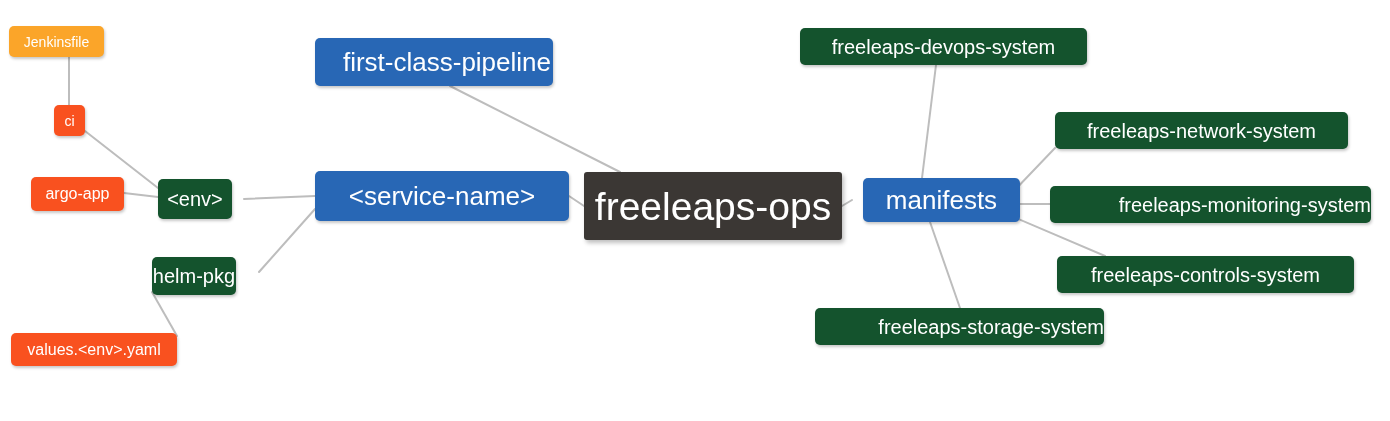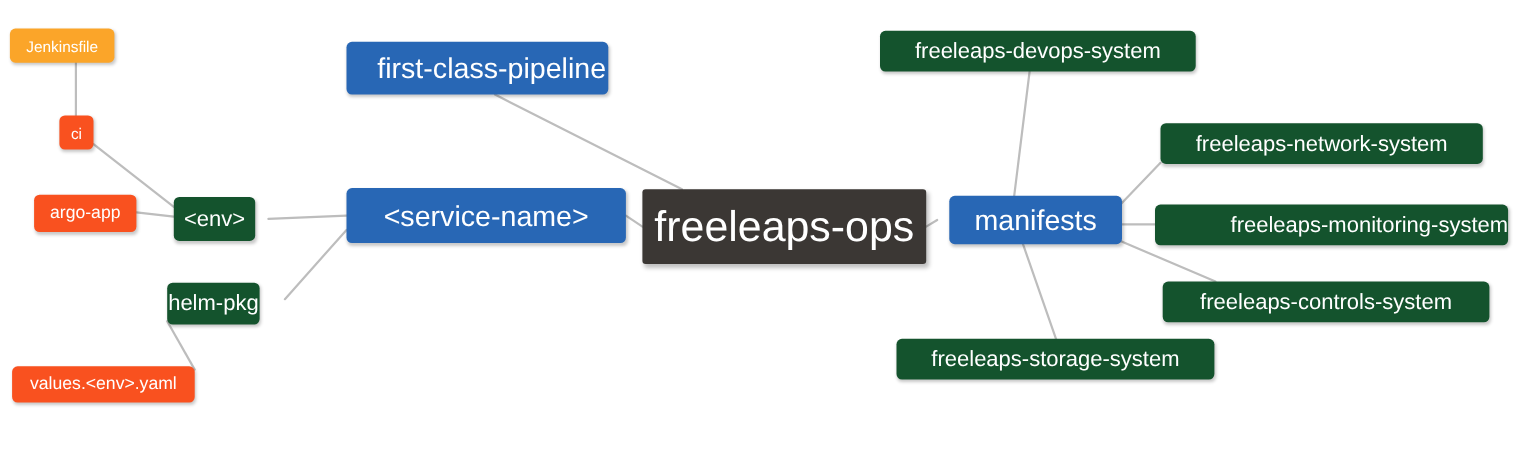--- a/index.html
+++ b/index.html
@@ -113,17 +113,17 @@
       </div>
       <div class="node green sz-md" style="left: 1055px; top: 112px; width: 293px; height: 37px; text-align: right;">
         <span>freeleaps-network-system</span>
       </div>
       <div class="node green sz-md" style="left: 1050px; top: 186px; width: 321px; height: 37px; justify-content: flex-end;">
         <span>freeleaps-monitoring-system</span>
       </div>
       <div class="node green sz-md" style="left: 1057px; top: 256px; width: 297px; height: 37px;">
         <span>freeleaps-controls-system</span>
       </div>
-      <div class="node green sz-md" style="left: 815px; top: 308px; width: 289px; height: 37px;">
+      <div class="node green sz-md" style="left: 815px; top: 308px; width: 289px; height: 37px; justify-content: flex-end;">
         <span>freeleaps-storage-system</span>
       </div>
     </div>
 </div>
 
 </body></html>

